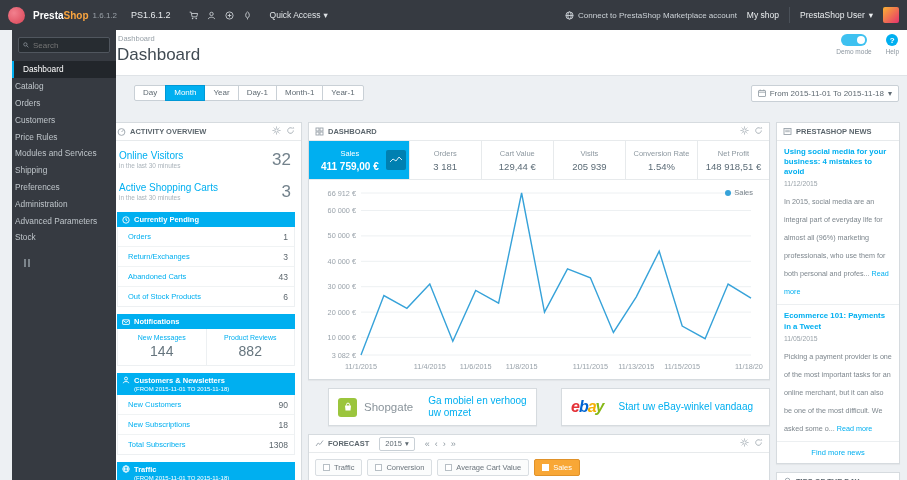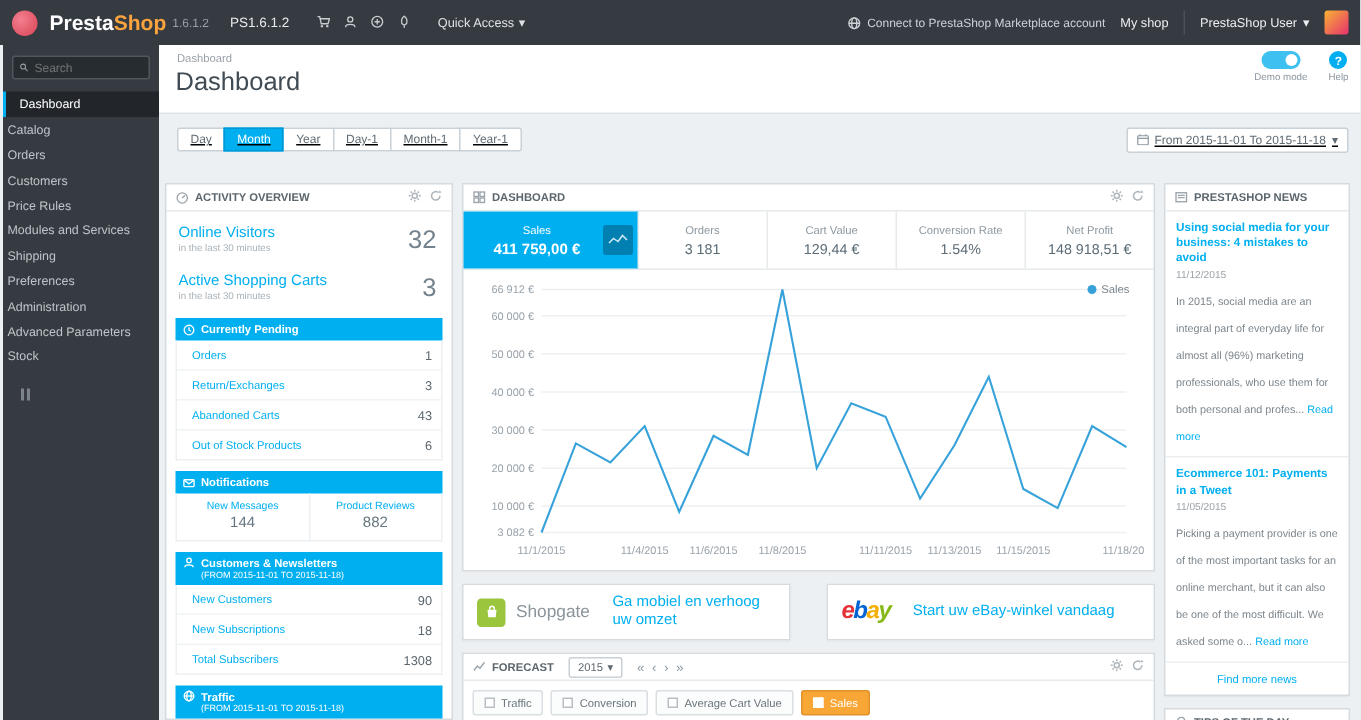--- a/index.html
+++ b/index.html
@@ -3,55 +3,55 @@
 <meta charset="utf-8">
 <style>
 *{margin:0;padding:0;box-sizing:border-box;}
 html,body{width:907px;height:480px;overflow:hidden;background:#edf0f3;font-family:"Liberation Sans",sans-serif;}
 svg{font-family:"Liberation Sans",sans-serif;}
 .app{position:relative;width:907px;height:480px;overflow:hidden;background:#edf0f3;}
 
 
 .topbar{position:absolute;top:0;left:0;width:907px;height:30px;background:#363a41;display:flex;align-items:center;padding:0 8px;gap:8px;z-index:20;}
 .logo{width:17px;height:17px;border-radius:50%;background:radial-gradient(circle at 35% 35%,#f2808e,#d94355);flex:0 0 auto;}
-.brand{font-size:14px;font-weight:bold;color:#fff;}
+.brand{font-size:10px;font-weight:bold;color:#fff;}
 .brand .shop-part{color:#f9a43f;}
 .ver{font-size:8px;color:#9aa1a8;margin-left:-4px;}
 .shopname{font-size:9px;color:#e8ebee;margin-left:6px;}
 .tb-icons{display:flex;gap:9px;margin-left:10px;align-items:center;}
 .quick{color:#dfe3e6;font-size:8.5px;display:flex;gap:3px;align-items:center;margin-left:10px;}
 .tb-right{margin-left:auto;display:flex;align-items:center;gap:10px;}
 .connect{color:#cdd3d8;font-size:8px;display:flex;gap:4px;align-items:center;text-align:center;}
 .myshop{color:#edf0f2;font-size:8.5px;}
 .tb-divider{width:1px;height:16px;background:#4a5058;}
 .user{color:#edf0f2;font-size:8.5px;display:flex;gap:4px;align-items:center;}
 .avatar{width:16px;height:16px;border-radius:2px;background:linear-gradient(135deg,#f9b233,#e6326e);}
 
 
-.sidebar{position:absolute;top:30px;left:2px;width:104px;height:450px;background:#363a41;z-index:10;}
+.sidebar{position:absolute;top:30px;left:12px;width:104px;height:450px;background:#363a41;z-index:10;}
 .search-box{margin:7px 6px 8px;display:flex;align-items:center;gap:4px;background:#272c31;border:1px solid #50565e;border-radius:2px;height:16px;padding:0 4px;}
 .search-input{background:transparent;border:none;outline:none;color:#cfd4d8;font-size:8px;width:72px;font-family:inherit;}
 .nav-item{height:16.8px;display:flex;align-items:center;padding-left:3px;font-size:8.3px;color:#bfc5ca;cursor:default;}
 .nav-item.active{background:#22262b;color:#fff;border-left:2px solid #00aff0;padding-left:9px;}
 .collapse-ctl{margin:13px 0 0 12px;display:flex;gap:2px;}
 .cbar{width:2px;height:8px;background:#7c848b;}
 
 
 .main{position:absolute;top:30px;left:104px;width:803px;height:450px;}
 .page-header{position:absolute;top:0;left:0;right:0;height:46px;background:#fff;border-bottom:1px solid #dfe3e7;}
 .breadcrumb{position:absolute;top:4px;left:14px;font-size:7.5px;color:#98a1a8;}
 .page-title{position:absolute;top:15px;left:13px;font-size:17px;color:#414b53;font-weight:normal;}
 .hdr-right{position:absolute;top:4px;right:8px;display:flex;gap:14px;}
 .stack{display:flex;flex-direction:column;align-items:center;gap:2px;}
 .switch{width:26px;height:12px;border-radius:6px;background:#3ec1f0;position:relative;}
 .switch-knob{position:absolute;right:2px;top:2px;width:8px;height:8px;border-radius:50%;background:#fff;}
 .stack-label{font-size:6.5px;color:#8d97a0;}
 .help-circle{width:12px;height:12px;border-radius:50%;background:#00aff0;color:#fff;font-size:8px;display:flex;align-items:center;justify-content:center;font-weight:bold;}
 
-.filter-bar{position:absolute;top:54px;left:14px;right:8px;height:18px;display:flex;justify-content:space-between;align-items:center;text-decoration:underline;}
+.filter-bar{position:absolute;top:54px;left:30px;right:8px;height:18px;display:flex;justify-content:space-between;align-items:center;}
 .btn-group{display:flex;}
 .fbtn{padding:3px 8px;font-size:8px;line-height:1;background:#fff;border:1px solid #c9d0d6;color:#5f6a72;margin-left:-1px;}
 .fbtn:first-child{border-radius:2px 0 0 2px;margin-left:0;}
 .fbtn:last-child{border-radius:0 2px 2px 0;}
 .fbtn.active{background:#00aff0;border-color:#0098d6;color:#fff;position:relative;z-index:1;}
 .date-range{display:flex;align-items:center;gap:4px;background:#fff;border:1px solid #c9d0d6;font-size:8px;color:#5f6a72;padding:3px 6px;border-radius:2px;}
 
 
 .col1{position:absolute;left:6px;top:92px;width:192px;}
 .col2{position:absolute;left:204px;top:92px;width:462px;}
@@ -72,38 +72,38 @@
 .bar-sub{font-weight:normal;font-size:6px;}
 .rows{margin:0 6px;border:1px solid #edf0f2;border-top:none;}
 .row{display:flex;justify-content:space-between;align-items:center;padding:4.5px 6px 4.5px 10px;border-bottom:1px solid #f0f3f4;}
 .row:last-child{border-bottom:none;}
 .row-label{color:#00aff0;font-size:7.5px;}
 .row-value{color:#5c666d;font-size:8.5px;}
 .notif-grid{display:flex;margin:0 6px;border:1px solid #edf0f2;border-top:none;}
 .ncell{flex:1;text-align:center;padding:5px 2px 6px;}
 .ncell + .ncell{border-left:1px solid #edf0f2;}
 .nhead{color:#00aff0;font-size:7px;display:block;}
-.nval{color:#66757e;font-size:10px;margin-top:2px;display:block;font-weight:300;}
+.nval{color:#66757e;font-size:14px;margin-top:2px;display:block;font-weight:300;}
 
 
 .kpis{display:flex;border-bottom:1px solid #e7eaec;}
 .kpi{flex:1;display:flex;flex-direction:column;align-items:center;justify-content:center;gap:3px;height:38px;border-right:1px solid #e7eaec;position:relative;}
 .kpi:last-child{border-right:none;}
 .kpi-label{font-size:7.5px;color:#8d98a0;}
 .kpi-value{font-size:9.5px;color:#5b6b76;}
 .kpi.active{background:#00aff0;flex:1.15;padding-right:18px;}
 .kpi.active .kpi-label,.kpi.active .kpi-value{color:#fff;}
 .kpi.active .kpi-value{font-size:10px;font-weight:bold;}
 .kpi-badge{position:absolute;right:3px;top:9px;width:20px;height:20px;background:rgba(0,40,60,.35);border-radius:2px;display:flex;align-items:center;justify-content:center;}
 .chart-wrap{position:relative;padding:3px 4px 0;}
 .chart-legend{position:absolute;top:8px;right:16px;display:flex;align-items:center;gap:3px;font-size:7.5px;color:#7a848c;}
 .legend-dot{width:6px;height:6px;border-radius:50%;background:#36a2d9;}
 
 
-.mod-row{display:flex;gap:24px;margin-bottom:8px;}
+.mod-row{display:flex;gap:24px;margin-bottom:8px;margin-left:20px;}
 .mod-box{flex:1;display:flex;align-items:center;gap:7px;background:#fff;border:1px solid #d6dbdf;height:38px;padding:0 9px;box-shadow:0 1px 1px rgba(0,0,0,.04);}
 .sg-icon{width:19px;height:19px;background:#9bc53d;border-radius:3px;display:flex;align-items:center;justify-content:center;flex:0 0 auto;}
 .sg-name{font-size:11.5px;color:#8a949b;}
 .mod-link{font-size:10px;color:#00aff0;margin-left:8px;line-height:1.2;}
 .ebay-logo{font-size:16px;font-weight:bold;font-style:italic;letter-spacing:-1px;}
 .ebay-e{color:#e53238;}.ebay-b{color:#0064d2;}.ebay-a{color:#f5af02;}.ebay-y{color:#86b817;}
 
 
 .year-select{display:flex;align-items:center;gap:3px;border:1px solid #c9d0d6;background:#fff;font-size:7.5px;color:#5f6a72;padding:1.5px 5px;border-radius:2px;margin-left:6px;font-weight:normal;}
 .nav-arrows{display:flex;gap:5px;color:#8d98a0;font-size:9px;margin-left:6px;font-weight:normal;}
@@ -406,20 +406,24 @@
           </div>
           <div class="kpi">
               <span class="kpi-label">Orders</span>
               <span class="kpi-value">3 181</span>
             </div>
           <div class="kpi">
               <span class="kpi-label">Cart Value</span>
               <span class="kpi-value">129,44 €</span>
             </div>
           <div class="kpi">
+              <span class="kpi-label">Visits</span>
+              <span class="kpi-value">205 939</span>
+            </div>
+          <div class="kpi">
               <span class="kpi-label">Conversion Rate</span>
               <span class="kpi-value">1.54%</span>
             </div>
           <div class="kpi">
               <span class="kpi-label">Net Profit</span>
               <span class="kpi-value">148 918,51 €</span>
             </div>
         </div>
 
         <div class="chart-wrap">

